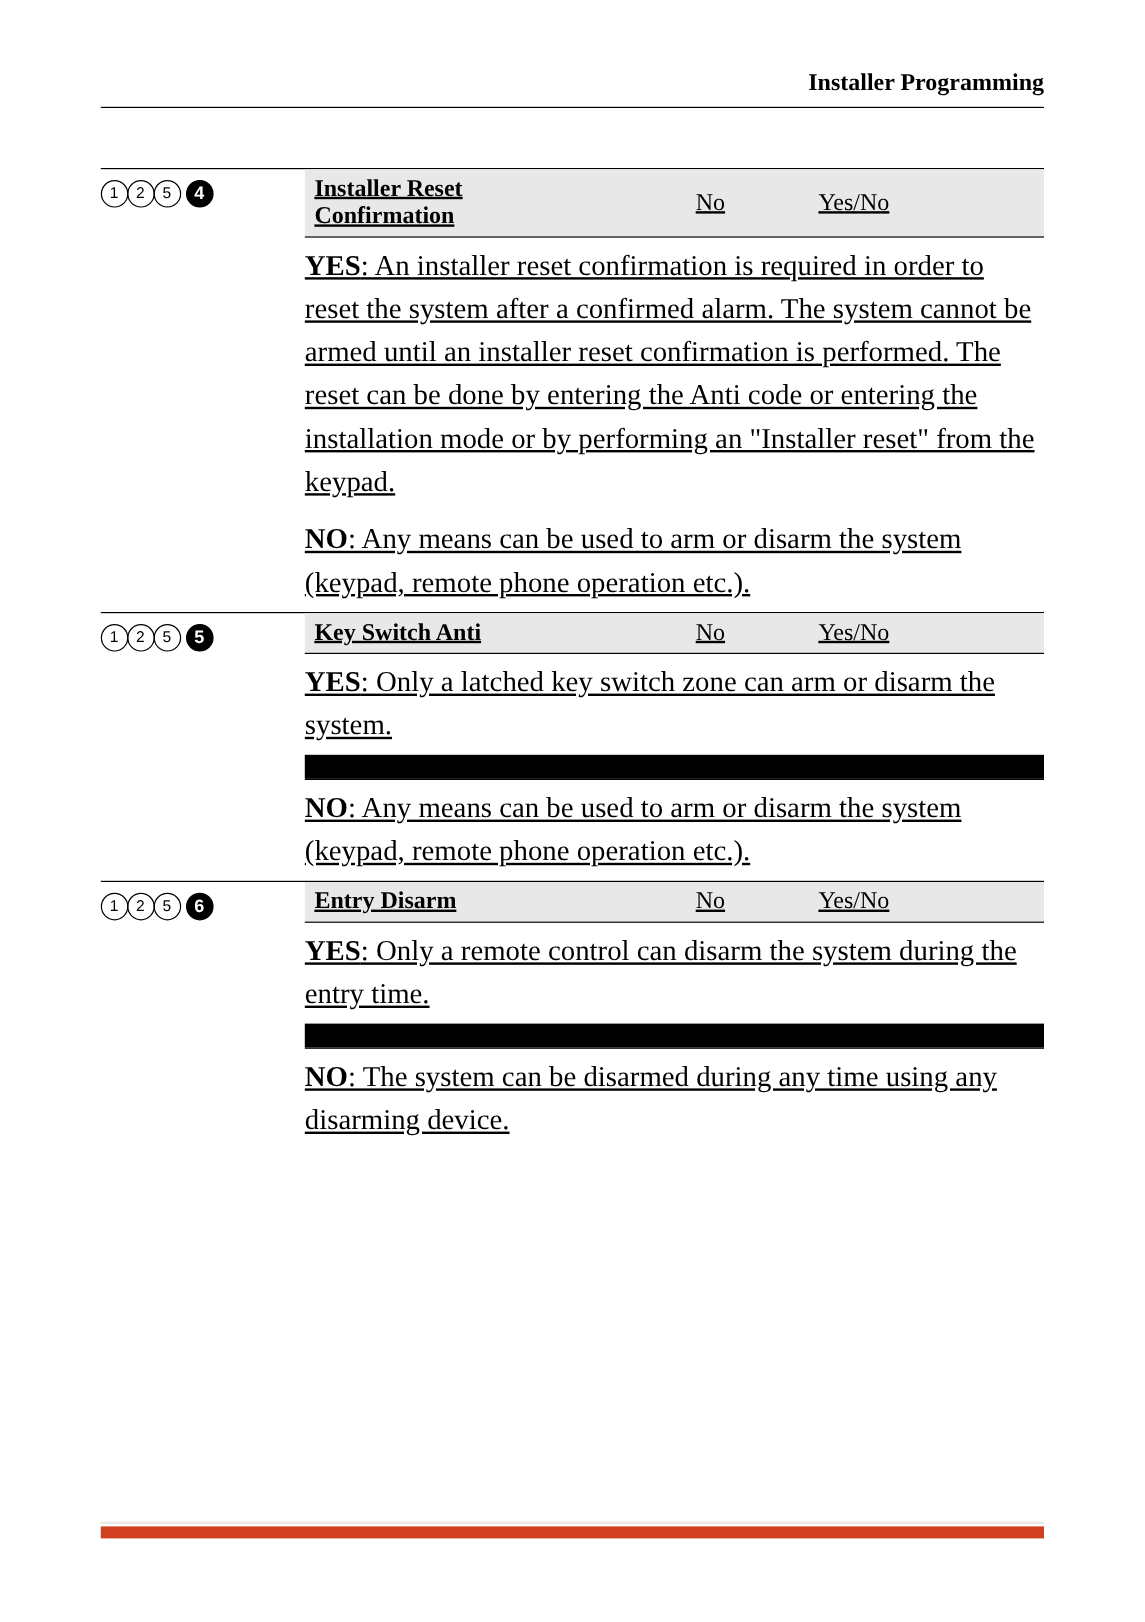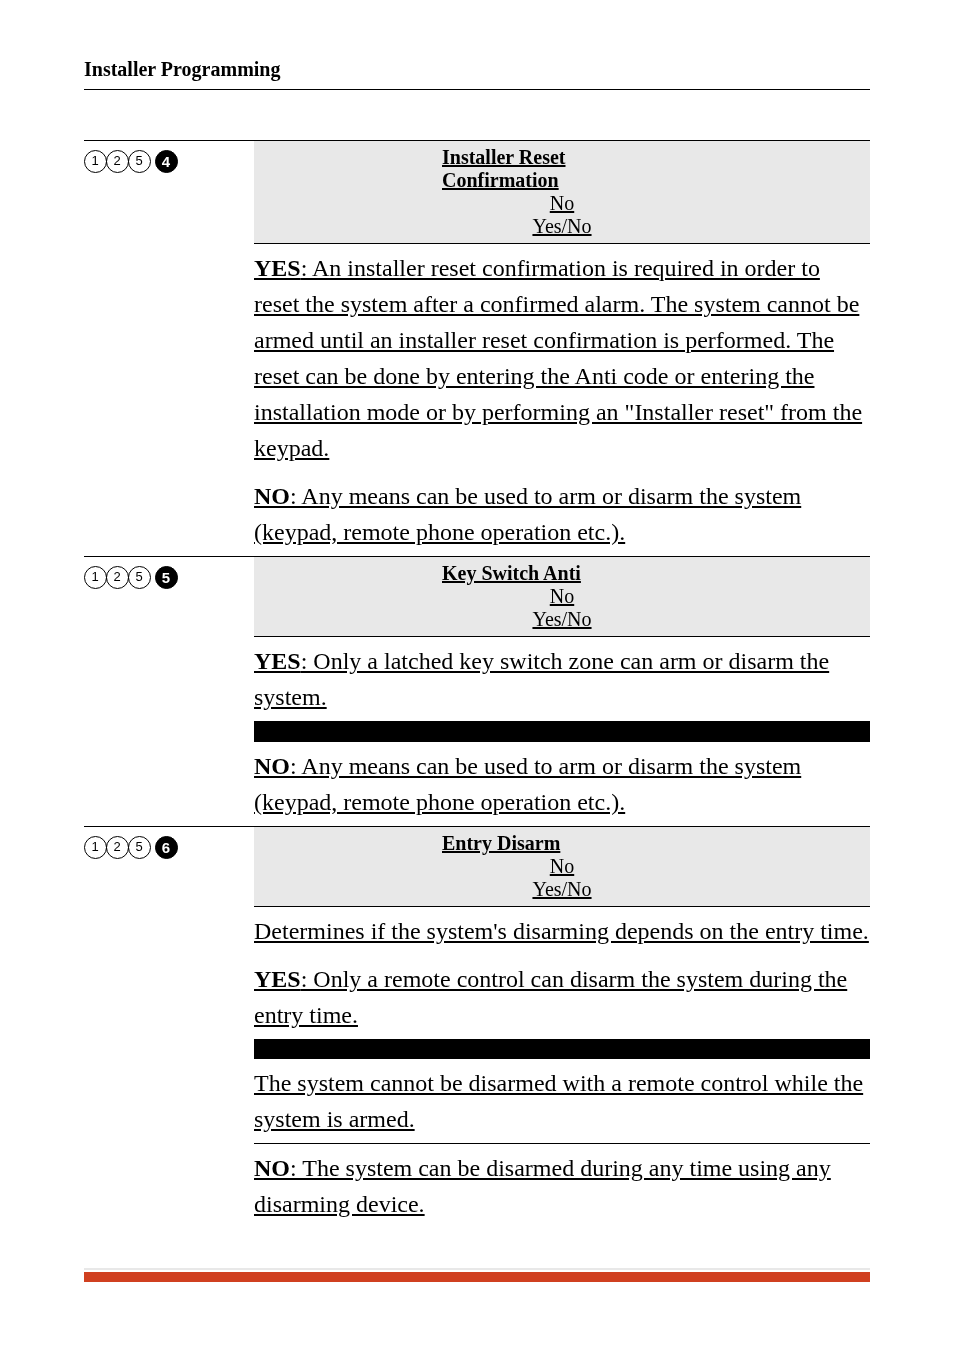--- a/index.html
+++ b/index.html
@@ -9,21 +9,21 @@
       background: #fff;
       font-family: "Palatino Linotype", "Book Antiqua", Palatino, Georgia, serif;
       color: #000;
       position: relative;
     }
     .page {
       padding: 58px 84px 0 84px;
     }
     .header-row {
       display: flex;
-      justify-content: flex-start;
+      justify-content: flex-end;
       font-weight: bold;
       font-size: 20px;
       margin-bottom: 8px;
     }
     .header-rule {
       border-top: 1.5px solid #000;
       margin-bottom: 50px;
     }
     .content-row {
       display: flex;
@@ -38,21 +38,20 @@
       padding-top: 6px;
     }
     .col-body {
       flex: 1;
     }
     .row-gray {
       background: #e8e8e8;
       display: flex;
       align-items: center;
       padding: 5px 8px;
-      flex-direction: column;
     }
     .cell-title {
       flex: 0 0 auto;
       font-weight: bold;
       font-size: 20px;
       padding-right: 20px;
       width: 240px;
     }
     .cell-default {
       flex: 1;
@@ -172,24 +171,22 @@
     <div class="col-code">
       <span class="circ">1</span><span class="circ">2</span><span class="circ">5</span><span class="circ filled">6</span>
     </div>
     <div class="col-body">
       <div class="row-gray">
         <div class="cell-title">Entry Disarm</div>
         <div class="cell-default">No</div>
         <div class="cell-range">Yes/No</div>
       </div>
       <div class="rule"></div>
-      <div class="para">Determines if the system's disarming depends on the entry time.</div>
       <div class="para"><b>YES</b><span>: Only a remote control can disarm the system during the entry time.</span></div>
       <div class="blackbar"></div>
-      <div class="para">The system cannot be disarmed with a remote control while the system is armed.</div>
       <div class="rule"></div>
       <div class="para"><b>NO</b><span>: The system can be disarmed during any time using any disarming device.</span></div>
     </div>
   </div>
 
 </div>
 
 <div class="footer-bar">
   <div class="footer-top"></div>
   <div class="footer-red"></div>

